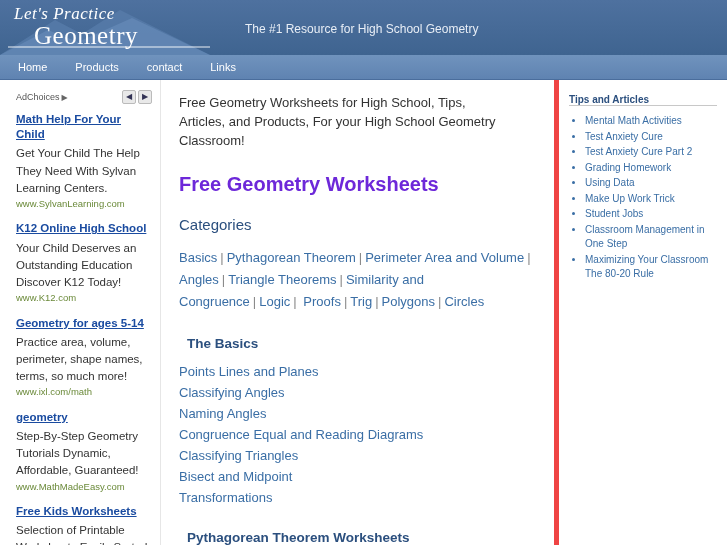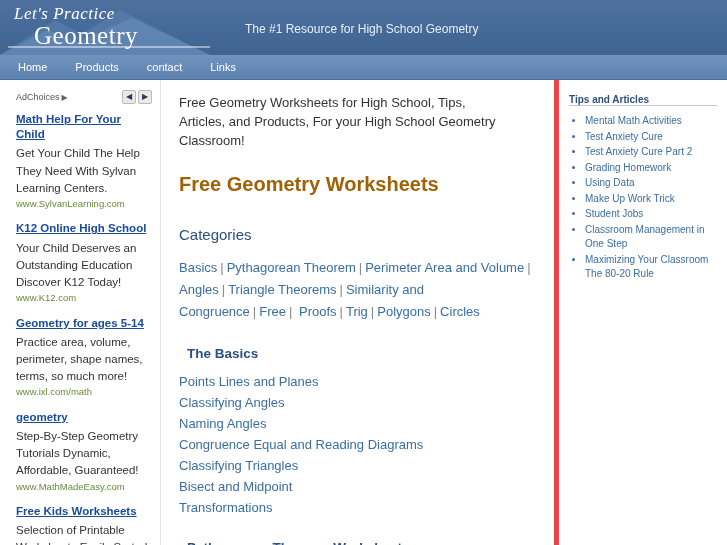--- a/index.html
+++ b/index.html
@@ -156,23 +156,23 @@
 
   
   .intro {
     font-size: 13px;
     color: #333;
     line-height: 1.45;
     margin: 0 0 22px 2px;
     max-width: 330px;
   }
   h1.page-title {
-    color: #a16207;
+    color: #6d28d9;
     font-size: 20px;
-    margin: 0 0 30px 2px;
+    margin: 0 0 20px 2px;
     font-weight: bold;
   }
   h2.section {
     color: #2b4f7e;
     font-size: 15px;
     margin: 0 0 14px 2px;
     font-weight: normal;
   }
   h3.subsection {
     color: #2b4f7e;
@@ -298,21 +298,21 @@
 
   <div class="content">
     <p class="intro">Free Geometry Worksheets for High School, Tips, Articles, and Products, For your High School Geometry Classroom!</p>
 
     <h1 class="page-title">Free Geometry Worksheets</h1>
 
     <h2 class="section">Categories</h2>
 
     <div class="cat-links">
       <a href="#">Basics</a><span class="sep">|</span><a href="#">Pythagorean Theorem</a><span class="sep">|</span><a href="#">Perimeter Area and Volume</a><span class="sep">|</span>
-      <a href="#">Angles</a><span class="sep">|</span><a href="#">Triangle Theorems</a><span class="sep">|</span><a href="#">Similarity and Congruence</a><span class="sep">|</span><a href="#">Free</a><span class="sep">|</span>
+      <a href="#">Angles</a><span class="sep">|</span><a href="#">Triangle Theorems</a><span class="sep">|</span><a href="#">Similarity and Congruence</a><span class="sep">|</span><a href="#">Logic</a><span class="sep">|</span>
       <a href="#">Proofs</a><span class="sep">|</span><a href="#">Trig</a><span class="sep">|</span><a href="#">Polygons</a><span class="sep">|</span><a href="#">Circles</a>
     </div>
 
     <h3 class="subsection">The Basics</h3>
     <div class="link-list">
       <a href="#">Points Lines and Planes</a>
       <a href="#">Classifying Angles</a>
       <a href="#">Naming Angles</a>
       <a href="#">Congruence Equal and Reading Diagrams</a>
       <a href="#">Classifying Triangles</a>

